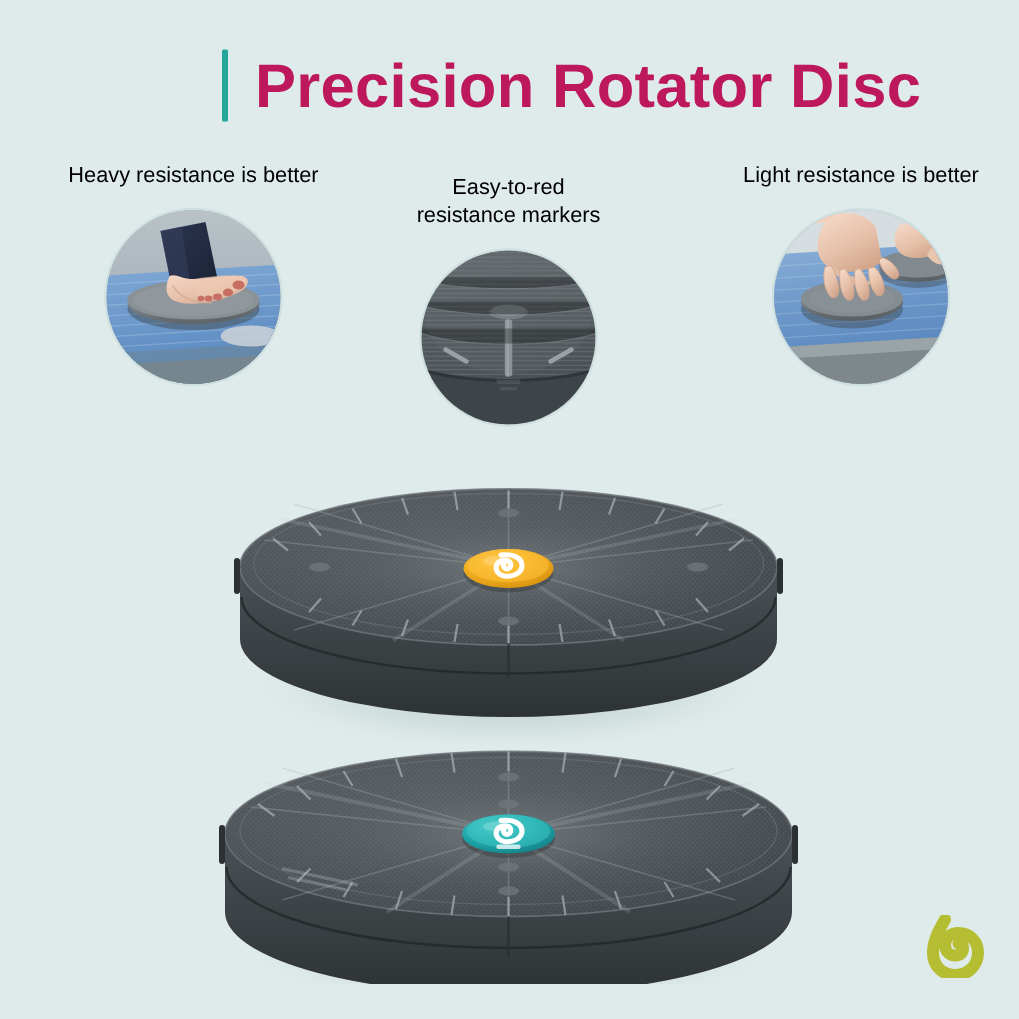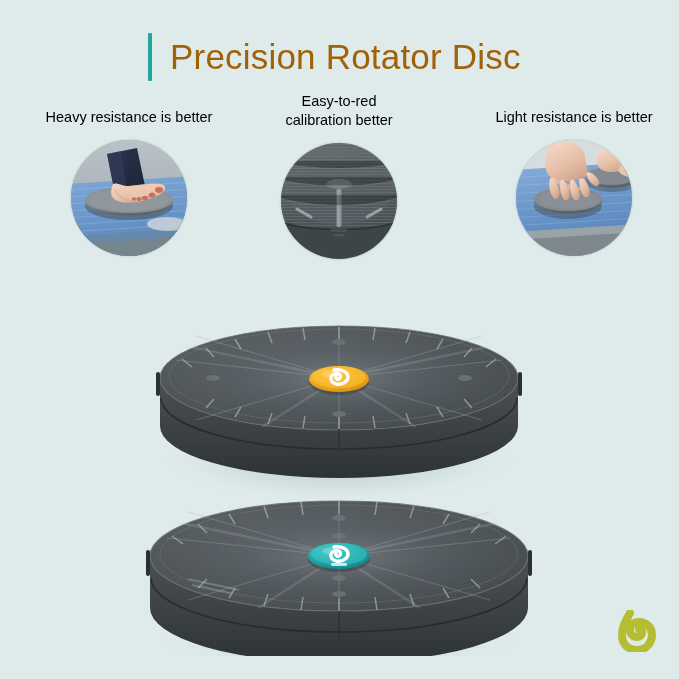--- a/index.html
+++ b/index.html
@@ -30,35 +30,35 @@
     align-items: center;
     gap: 18px;
   }
   .title-bar {
     width: 4px;
     height: 48px;
     background: #23a79a;
     border-radius: 1px;
   }
   .title-text {
-    font-size: 35px;
-    color: #a16207;
+    font-size: 41px;
+    color: #be185d;
     letter-spacing: 0.2px;
     white-space: nowrap;
-    font-weight: 400;
+    font-weight: 700;
   }
 
   
   .feature {
     position: absolute;
     width: 226px;
     text-align: center;
   }
   .feature-1 { left: 16px;  top: 108px; }
-  .feature-2 { left: 226px; top: 92px; text-align: center; }
+  .feature-2 { left: 226px; top: 116px; text-align: center; }
   .feature-3 { left: 461px; top: 108px; }
 
   .feature-caption {
     font-size: 14.5px;
     line-height: 19px;
     color: #000000;
     margin: 0 0 13px 0;
     padding: 0 6px;
   }
 
@@ -167,21 +167,21 @@
           <ellipse cx="63" cy="59" rx="2.2" ry="1.8"></ellipse>
         </g>
         <path d="M44 50 C48 58 58 62 70 62" stroke="#cda68f" stroke-width="1.2" fill="none" opacity="0.6"></path>
       </svg>
     </div>
   </div>
 
   <div class="feature feature-2">
     <p class="feature-caption">
       <span>Easy-to-red</span><br>
-      <span>calibration better</span>
+      <span>resistance markers</span>
     </p>
     <div class="thumb">
       <svg viewBox="0 0 116 116" preserveAspectRatio="xMidYMid slice" aria-hidden="true">
         <defs>
           <linearGradient id="f2top" x1="0" y1="0" x2="0.2" y2="1">
             <stop offset="0" stop-color="#666d70"></stop>
             <stop offset="0.45" stop-color="#585f63"></stop>
             <stop offset="1" stop-color="#4a5155"></stop>
           </linearGradient>
           <pattern id="f2tex" width="3" height="3" patternUnits="userSpaceOnUse">

